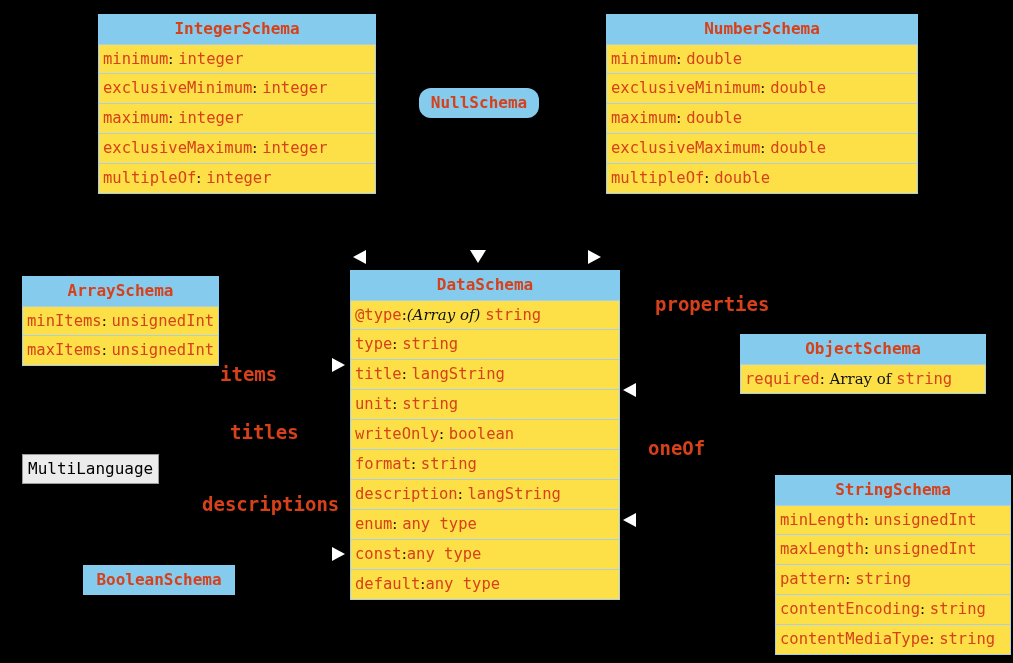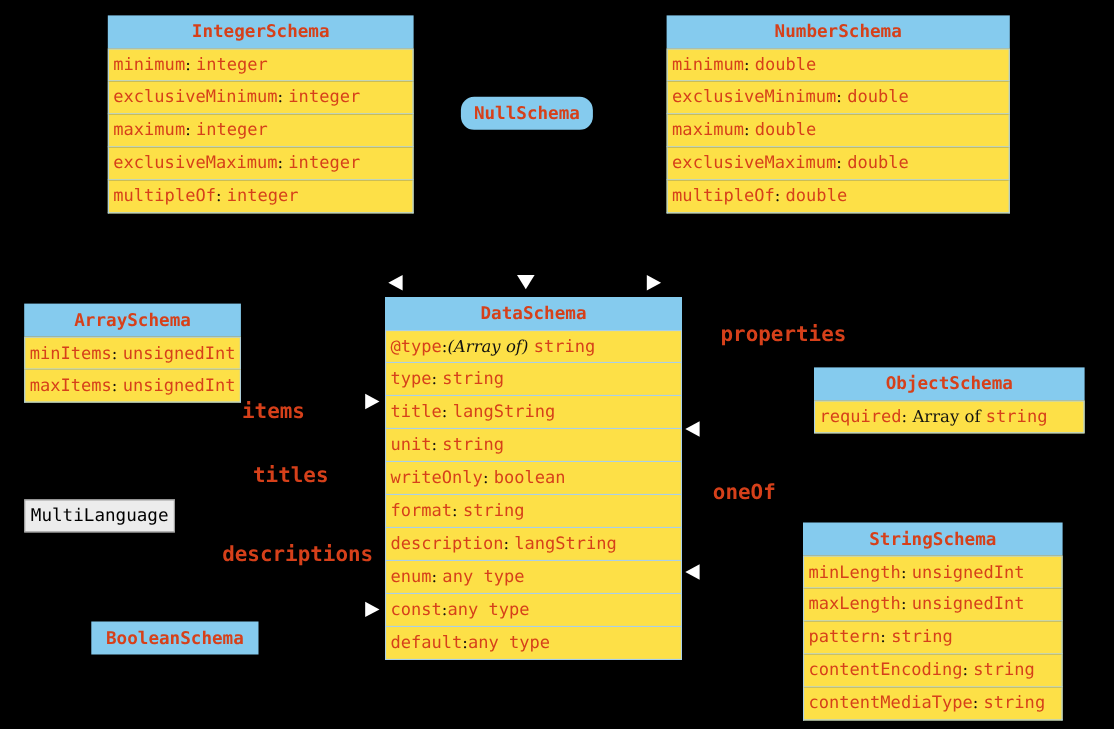--- a/index.html
+++ b/index.html
@@ -114,21 +114,21 @@
       </div>
   </div>
 
   <div class="cls" style="left:740px;top:334px;width:246px;">
     <div class="hdr">ObjectSchema</div>
     <div>
         <div class="row"><span>required</span><span class="ser">: </span><span class="ser">Array of </span><span>string</span></div>
       </div>
   </div>
 
-  <div class="cls" style="left:730px;top:475px;width:236px;border-radius:13px;">
+  <div class="cls" style="left:775px;top:475px;width:236px;border-radius:13px;">
     <div class="hdr">StringSchema</div>
     <div>
         <div class="row"><span>minLength</span><span class="ser">: </span><span>unsignedInt</span></div>
         <div class="row"><span>maxLength</span><span class="ser">: </span><span>unsignedInt</span></div>
         <div class="row"><span>pattern</span><span class="ser">: </span><span>string</span></div>
         <div class="row"><span>contentEncoding</span><span class="ser">: </span><span>string</span></div>
         <div class="row"><span>contentMediaType</span><span class="ser">: </span><span>string</span></div>
       </div>
   </div>
 

